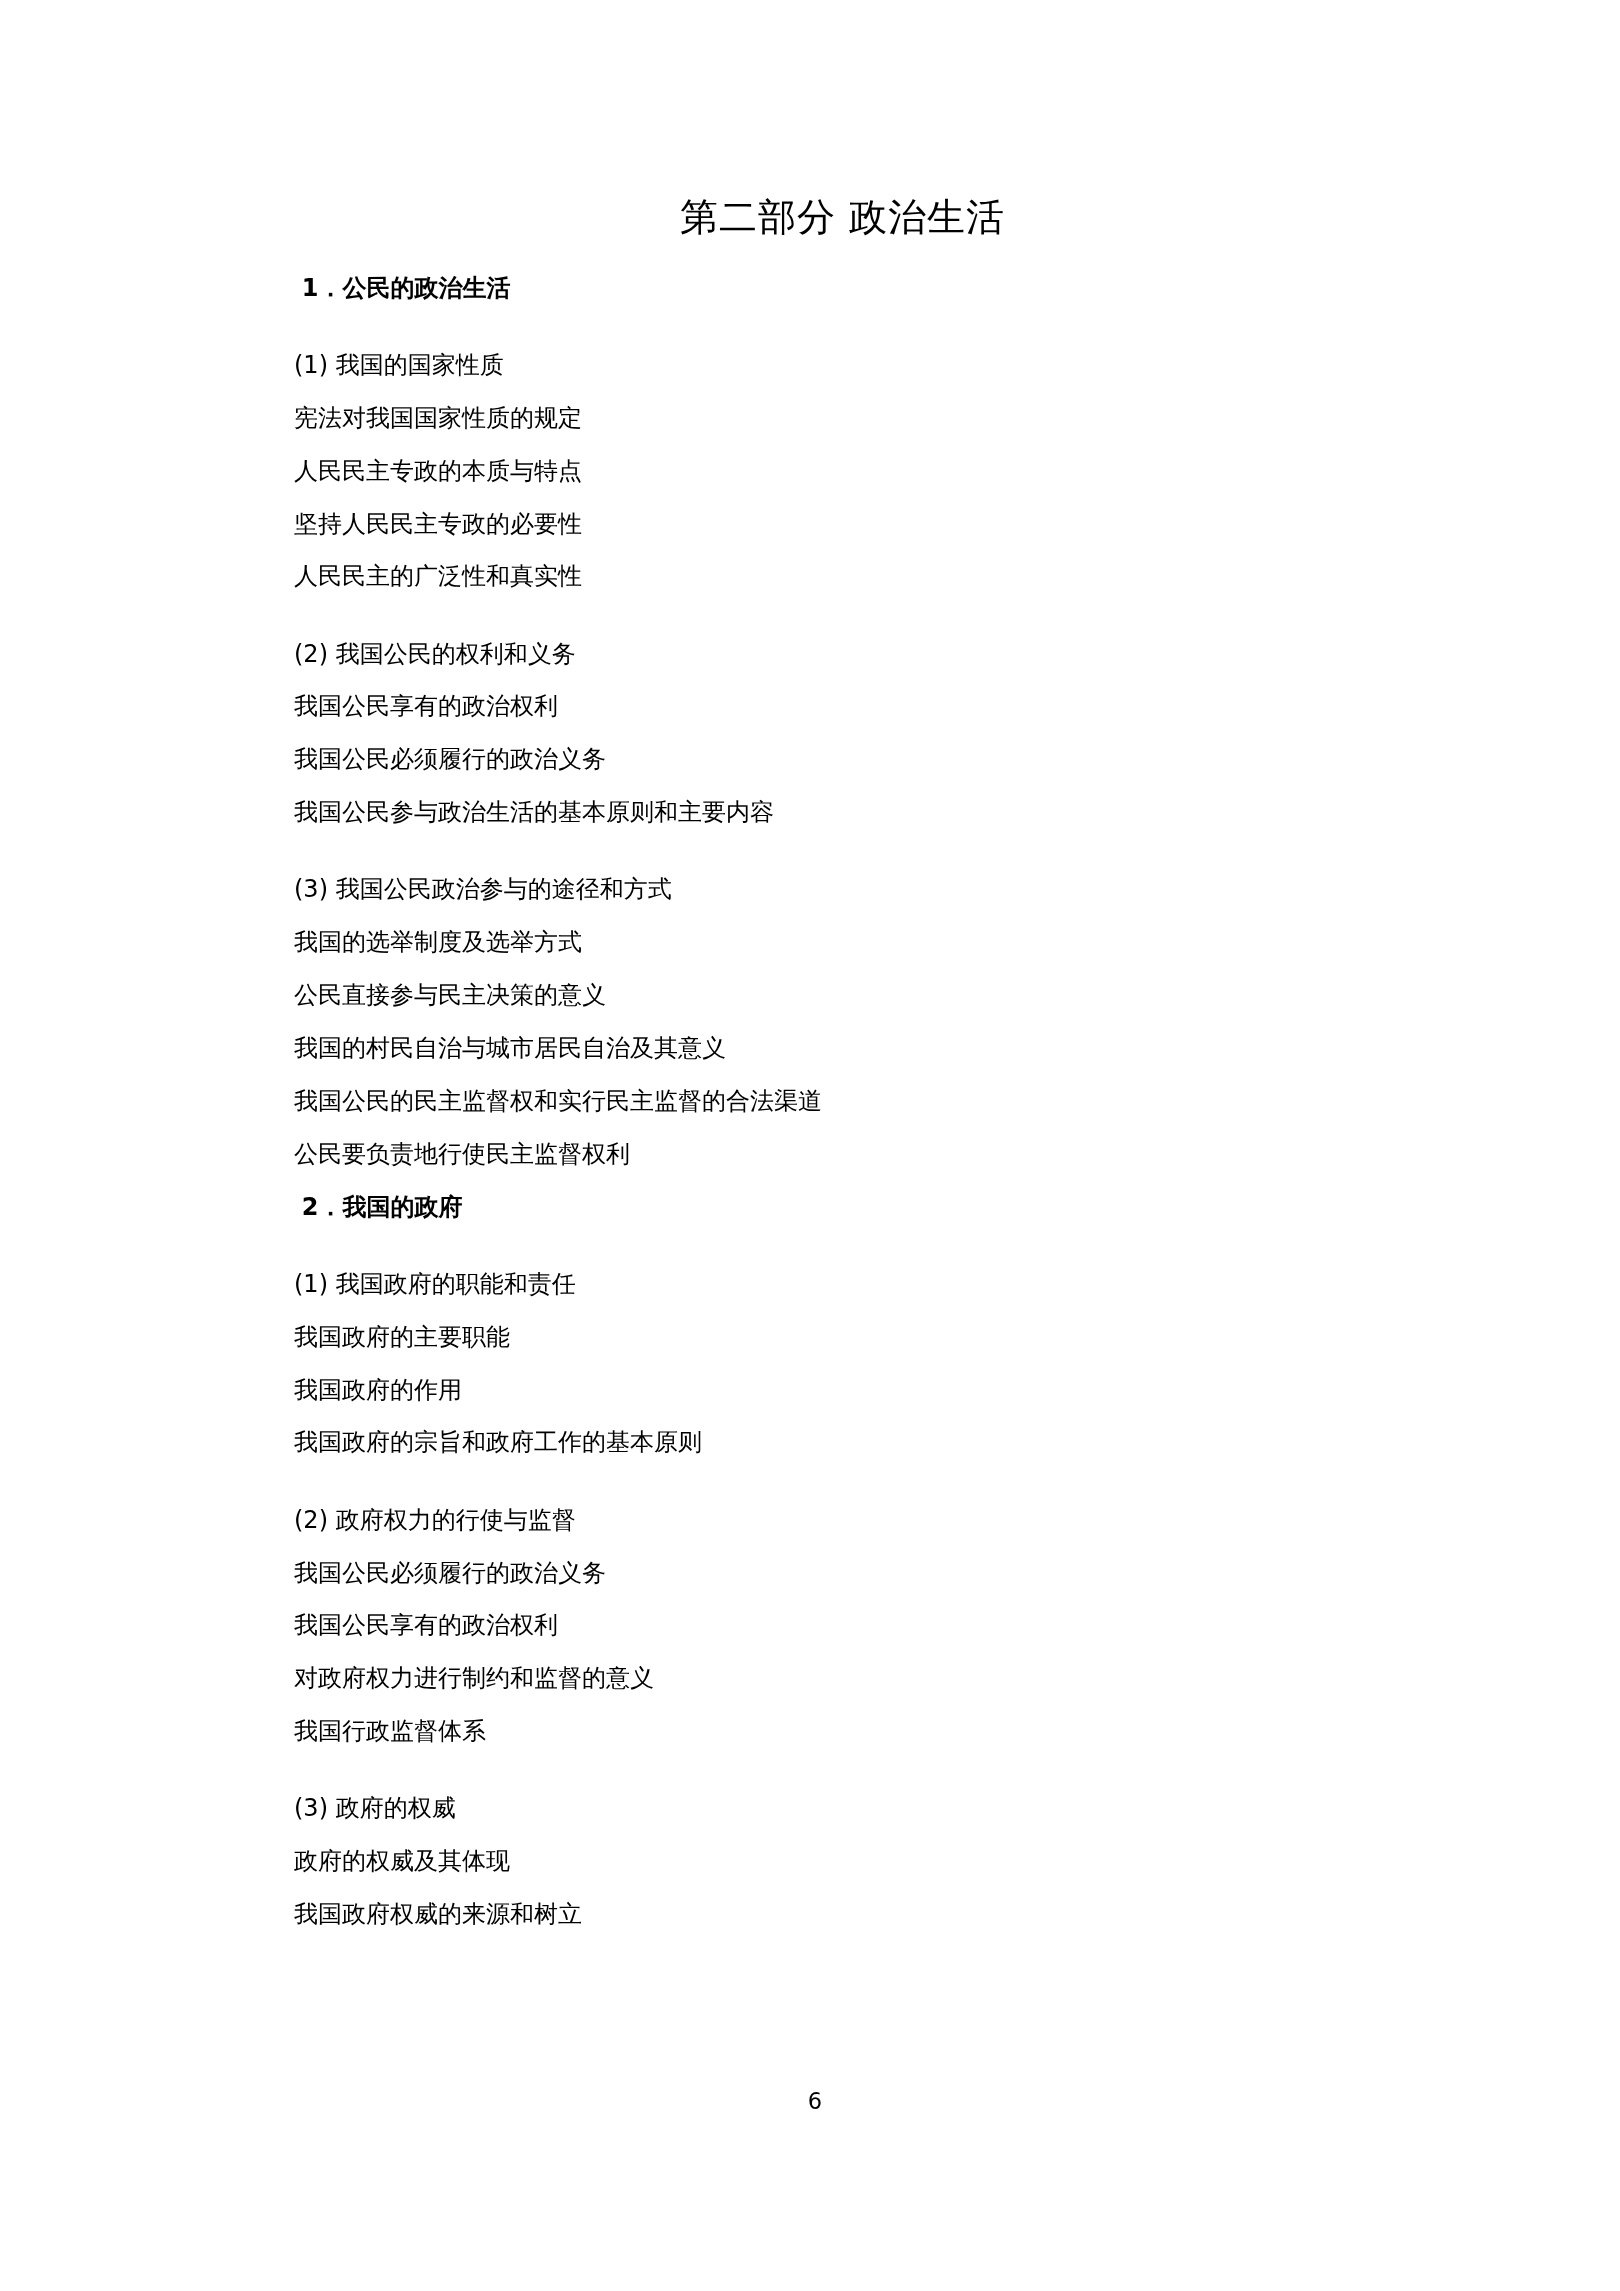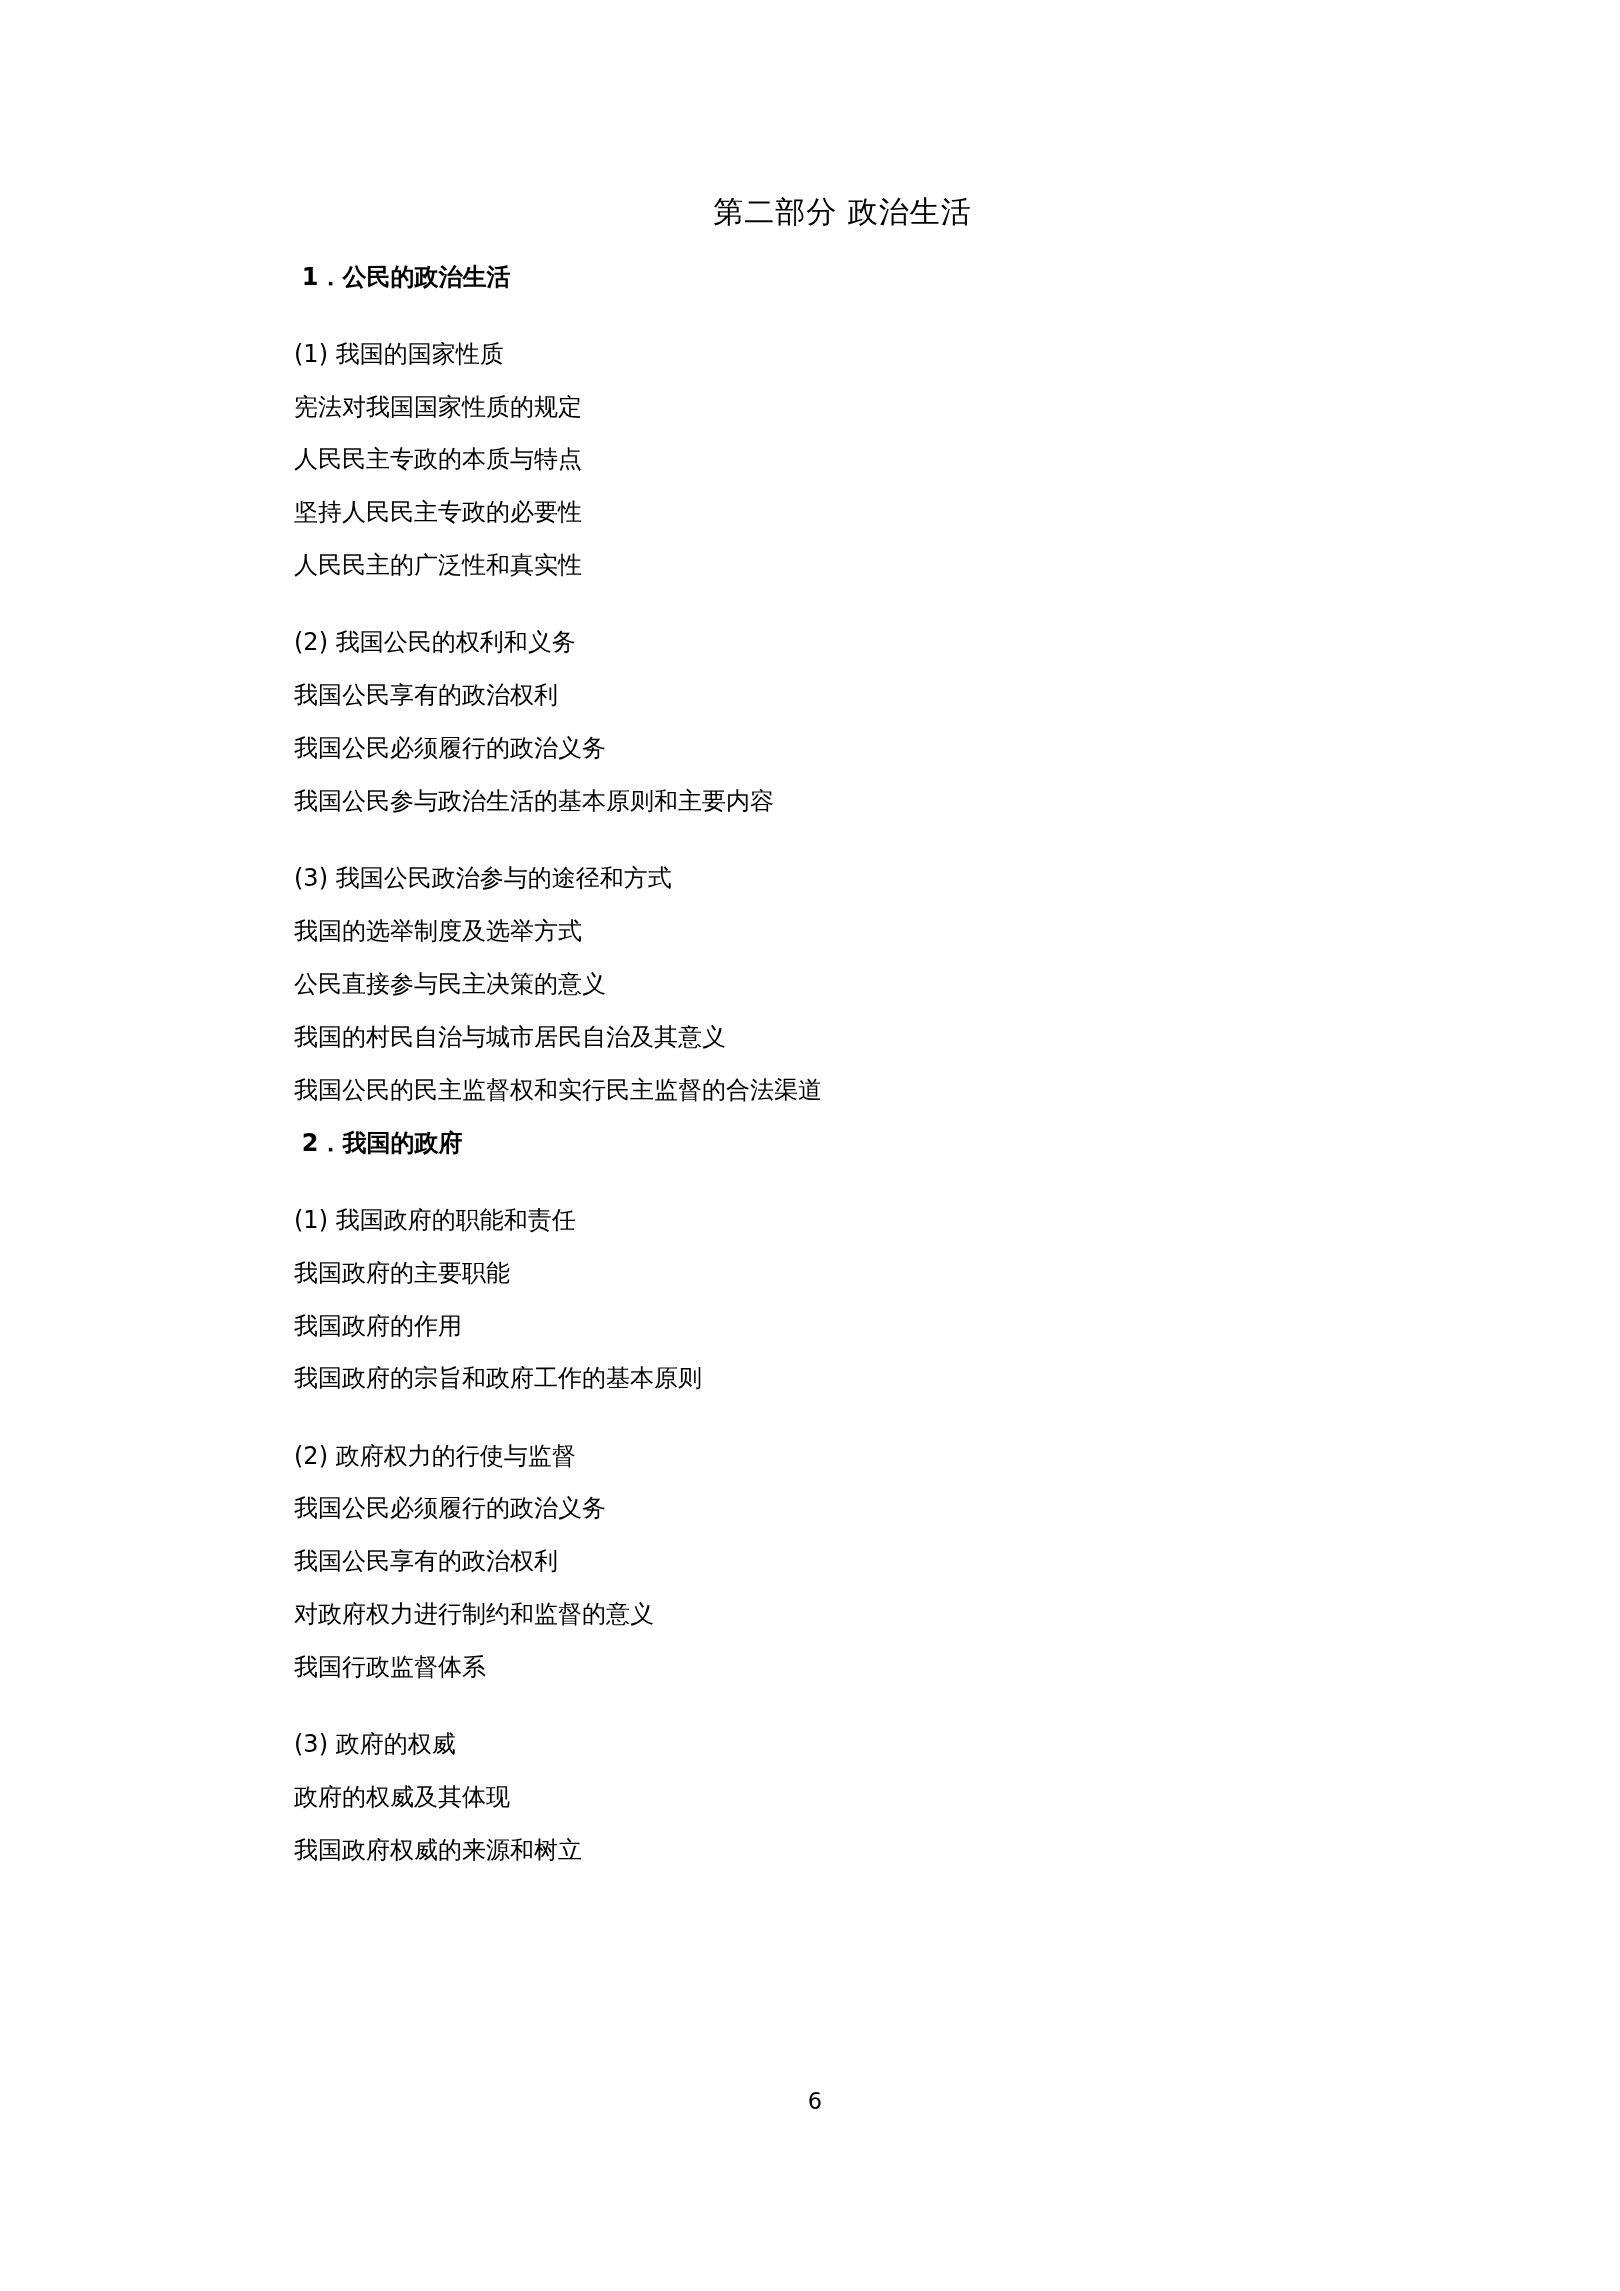--- a/index.html
+++ b/index.html
@@ -20,21 +20,21 @@
     box-sizing: border-box;
   }
   .content {
     position: absolute;
     left: 294px;
     top: 191px;
     width: 1068px;
   }
   .doc-title {
     text-align: center;
-    font-size: 30px;
+    font-size: 38px;
     line-height: 1.4;
     letter-spacing: 1px;
     margin: 0 0 25.5px 0;
     padding-left: 29px;
   }
   .line {
     font-size: 24px;
     line-height: 1.55;
     margin: 0 0 15.7px 0;
     white-space: pre;
@@ -75,20 +75,21 @@
         <div class="line item">人民民主的广泛性和真实性</div>
         <div class="line sub">(2) 我国公民的权利和义务</div>
         <div class="line item">我国公民享有的政治权利</div>
         <div class="line item">我国公民必须履行的政治义务</div>
         <div class="line item">我国公民参与政治生活的基本原则和主要内容</div>
         <div class="line sub">(3) 我国公民政治参与的途径和方式</div>
         <div class="line item">我国的选举制度及选举方式</div>
         <div class="line item">公民直接参与民主决策的意义</div>
         <div class="line item">我国的村民自治与城市居民自治及其意义</div>
         <div class="line item">我国公民的民主监督权和实行民主监督的合法渠道</div>
+        <div class="line item">公民要负责地行使民主监督权利</div>
         <div class="line heading">2．我国的政府</div>
         <div class="line sub">(1) 我国政府的职能和责任</div>
         <div class="line item">我国政府的主要职能</div>
         <div class="line item">我国政府的作用</div>
         <div class="line item">我国政府的宗旨和政府工作的基本原则</div>
         <div class="line sub">(2) 政府权力的行使与监督</div>
         <div class="line item">我国公民必须履行的政治义务</div>
         <div class="line item">我国公民享有的政治权利</div>
         <div class="line item">对政府权力进行制约和监督的意义</div>
         <div class="line item">我国行政监督体系</div>

